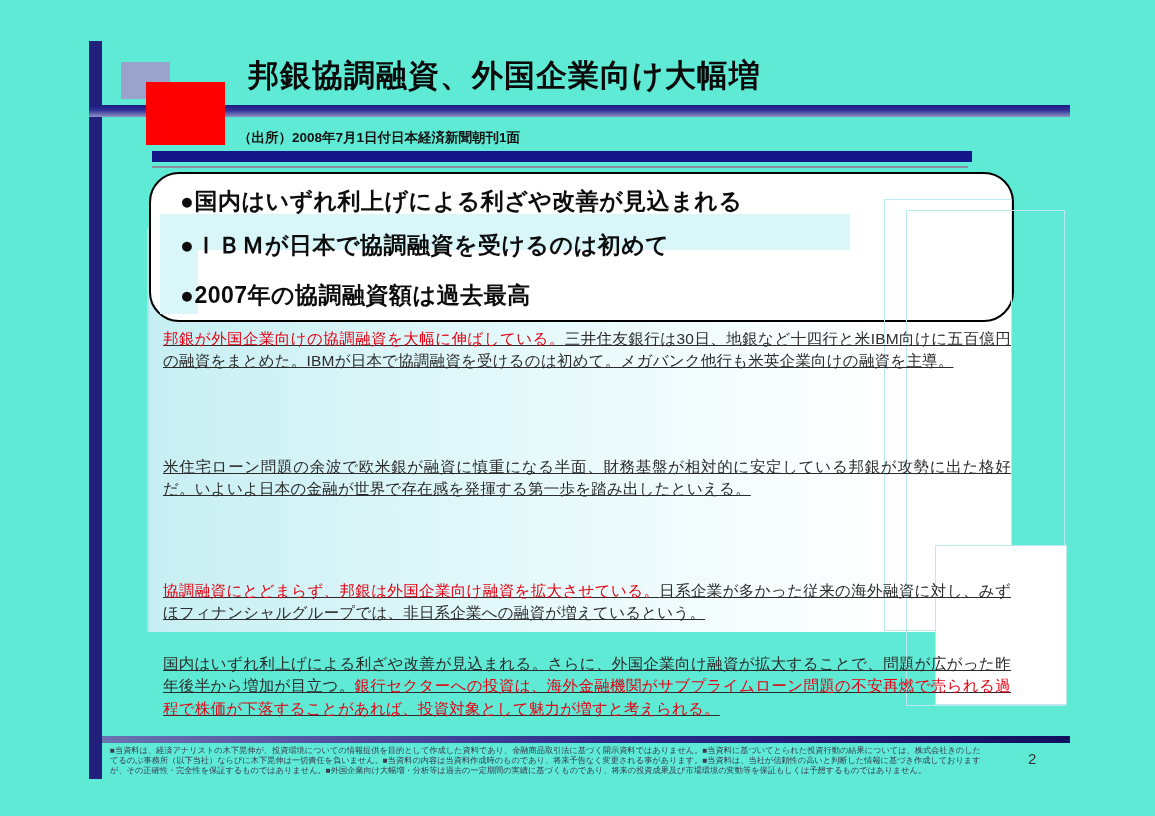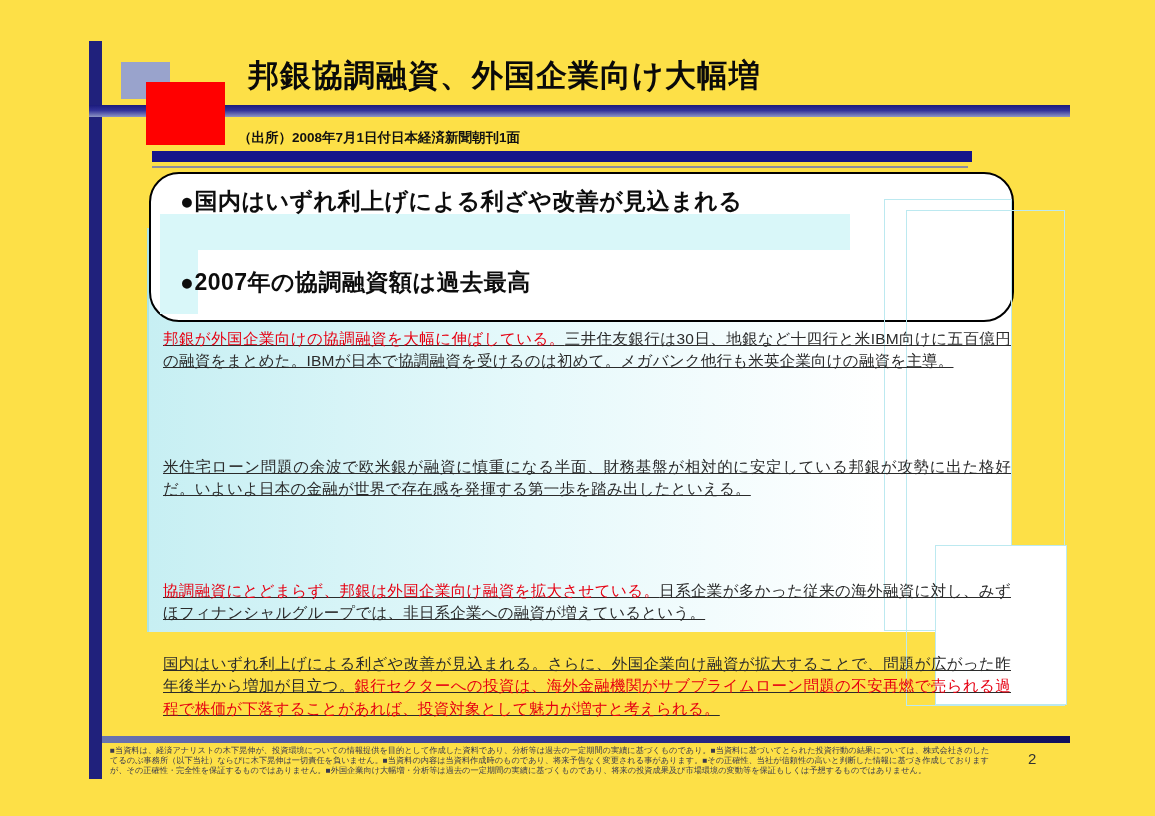--- a/index.html
+++ b/index.html
@@ -1,19 +1,19 @@
 <!DOCTYPE html>
 <html><head>
 <meta charset="utf-8">
 <style>
   html,body{margin:0;padding:0;background:#ffffff;}
   .slide{
     position:relative;
     width:1155px;height:816px;
-    background:#fde047;
+    background:#5eead4;
     overflow:hidden;
     font-family:"Liberation Sans","DejaVu Sans",sans-serif;
   }
   .abs{position:absolute;}
   
   .v-accent{left:89px;top:41px;width:13px;height:738px;background:#20217c;}
   .lav-sq{left:121px;top:62px;width:49px;height:37px;background:#99a3cc;}
   .h-bar1{left:89px;top:105px;width:981px;height:12px;
     background:linear-gradient(180deg,#1b1b7c 0%,#32329a 45%,#8e96c4 100%);}
   .red-sq{left:146px;top:82px;width:79px;height:63px;background:#ff0000;}
@@ -28,21 +28,21 @@
   .cyan-outline{border:1.5px solid #bce9f0;background:transparent;}
   .outline1{left:884px;top:199px;width:126px;height:430px;}
   .outline2{left:906px;top:210px;width:157px;height:494px;}
   .white-box{left:935px;top:545px;width:130px;height:158px;background:#ffffff;border:1px solid #bce9f0;}
   
   .kp-box{left:149px;top:172px;width:861px;height:146px;background:#ffffff;
     border:2px solid #000;border-radius:30px;}
   .cyan-band{left:160px;top:214px;width:690px;height:36px;background:#d9f7f9;}
   .cyan-strip{left:160px;top:214px;width:38px;height:100px;background:#d9f7f9;}
   .kp{left:180px;font-size:23px;font-weight:bold;color:#0d0d0d;white-space:nowrap;letter-spacing:0.5px;z-index:6;}
-  .kp1{top:186px;}.kp2{top:230px;}.kp3{top:267px;text-align:center;}
+  .kp1{top:186px;}.kp2{top:230px;}.kp3{top:280px;text-align:center;}
   
   .para{left:163px;width:848px;font-size:15.5px;line-height:22.4px;color:#2b2b2b;
     letter-spacing:0.2px;z-index:5;text-align:justify;text-decoration:underline;}
   .p1{top:328px;}.p2{top:420px;margin-top:36px;}.p3{top:487px;}.p4{top:580px;}.p5{top:653px;}
   .red{color:#e60012;}
   
   .bottom-bar{left:102px;top:736px;width:968px;height:7px;
     background:linear-gradient(90deg,#6a74b0 0%,#2a2a8a 55%,#10105e 100%);}
   .disclaimer{left:110px;width:884px;font-size:8.2px;line-height:10px;color:#3a3a4e;white-space:nowrap;overflow:hidden;}
   .d1{top:746px;}.d2{top:756px;}.d3{top:766px;}
@@ -67,30 +67,31 @@
   <div class="abs grad-panel z0"></div>
 
   <div class="abs kp-box z1"></div>
   <div class="abs cyan-band z2"></div>
   <div class="abs cyan-strip z2"></div>
   <div class="abs cyan-outline outline1 z2"></div>
   <div class="abs cyan-outline outline2 z2"></div>
   <div class="abs white-box z2"></div>
 
   <div class="abs kp kp1">●国内はいずれ利上げによる利ざや改善が見込まれる</div>
+  <div class="abs kp kp2">●ＩＢＭが日本で協調融資を受けるのは初めて</div>
   <div class="abs kp kp3">●2007年の協調融資額は過去最高</div>
 
   <div class="abs para p1"><span class="red">邦銀が外国企業向けの協調融資を大幅に伸ばしている。</span><span>三井住友銀行は30日、地銀など十四行と米IBM向けに五百億円の融資をまとめた。IBMが日本で協調融資を受けるのは初めて。メガバンク他行も米英企業向けの融資を主導。</span></div>
 
   <div class="abs para p2"><span>米住宅ローン問題の余波で欧米銀が融資に慎重になる半面、財務基盤が相対的に安定している邦銀が攻勢に出た格好だ。いよいよ日本の金融が世界で存在感を発揮する第一歩を踏み出したといえる。</span></div>
 
 
   <div class="abs para p4"><span class="red">協調融資にとどまらず、邦銀は外国企業向け融資を拡大させている。</span><span>日系企業が多かった従来の海外融資に対し、みずほフィナンシャルグループでは、非日系企業への融資が増えているという。</span></div>
 
   <div class="abs para p5"><span>国内はいずれ利上げによる利ざや改善が見込まれる。さらに、外国企業向け融資が拡大することで、問題が広がった昨年後半から増加が目立つ。</span><span class="red">銀行セクターへの投資は、海外金融機関がサブプライムローン問題の不安再燃で売られる過程で株価が下落することがあれば、投資対象として魅力が増すと考えられる。</span></div>
 
   <div class="abs bottom-bar"></div>
-  <div class="abs disclaimer d1">■当資料は、経済アナリストの木下晃伸が、投資環境についての情報提供を目的として作成した資料であり、分析等は過去の一定期間の実績に基づくものであり。■当資料に基づいてとられた投資行動の結果については、株式会社きのした</div>
-  <div class="abs disclaimer d2">てるのぶ事務所（以下当社）ならびに木下晃伸は一切責任を負いません。■当資料の内容は当資料作成時のものであり、将来予告なく変更される事があります。■その正確性、当社が信頼性の高いと判断した情報に基づき作成しております</div>
+  <div class="abs disclaimer d1">■当資料は、経済アナリストの木下晃伸が、投資環境についての情報提供を目的として作成した資料であり、金融商品取引法に基づく開示資料ではありません。■当資料に基づいてとられた投資行動の結果については、株式会社きのした</div>
+  <div class="abs disclaimer d2">てるのぶ事務所（以下当社）ならびに木下晃伸は一切責任を負いません。■当資料の内容は当資料作成時のものであり、将来予告なく変更される事があります。■当資料は、当社が信頼性の高いと判断した情報に基づき作成しております</div>
   <div class="abs disclaimer d3">が、その正確性・完全性を保証するものではありません。■外国企業向け大幅増・分析等は過去の一定期間の実績に基づくものであり、将来の投資成果及び市場環境の変動等を保証もしくは予想するものではありません。</div>
   <div class="abs page-num">2</div>
 
 </div>
 
 </body></html>

